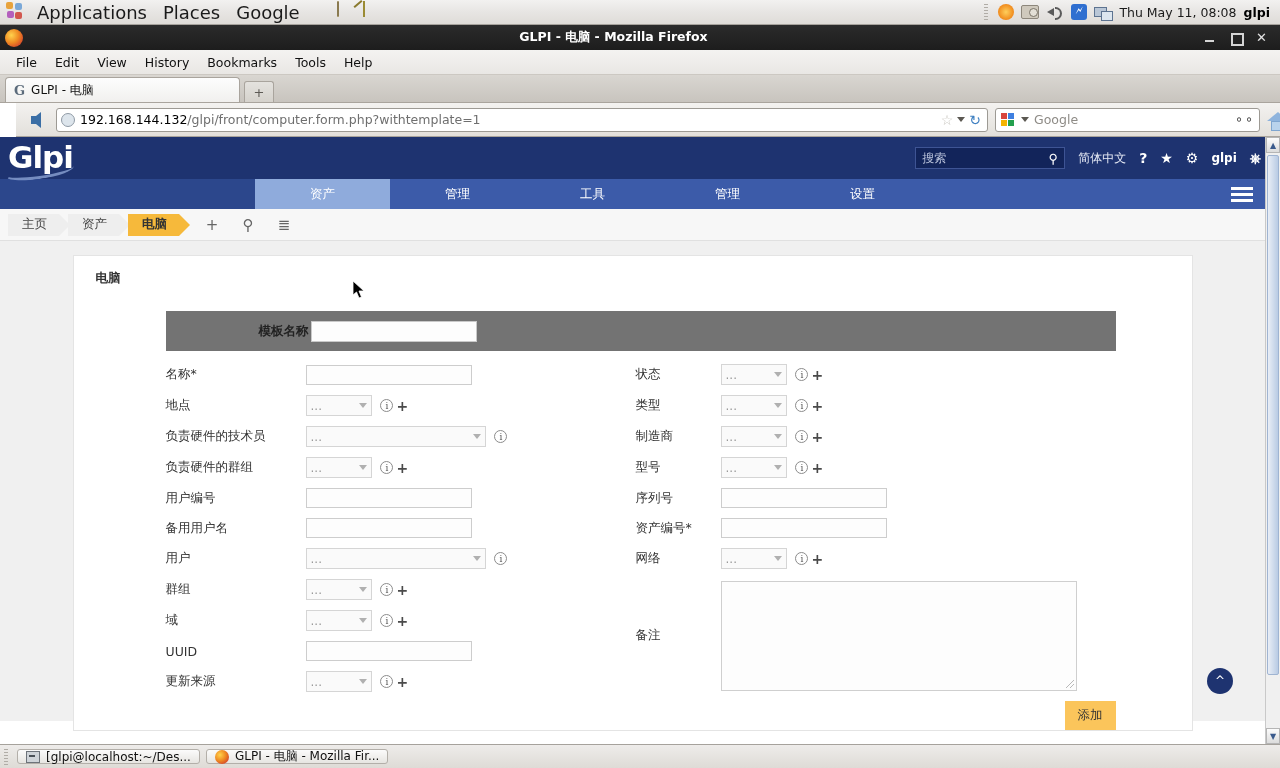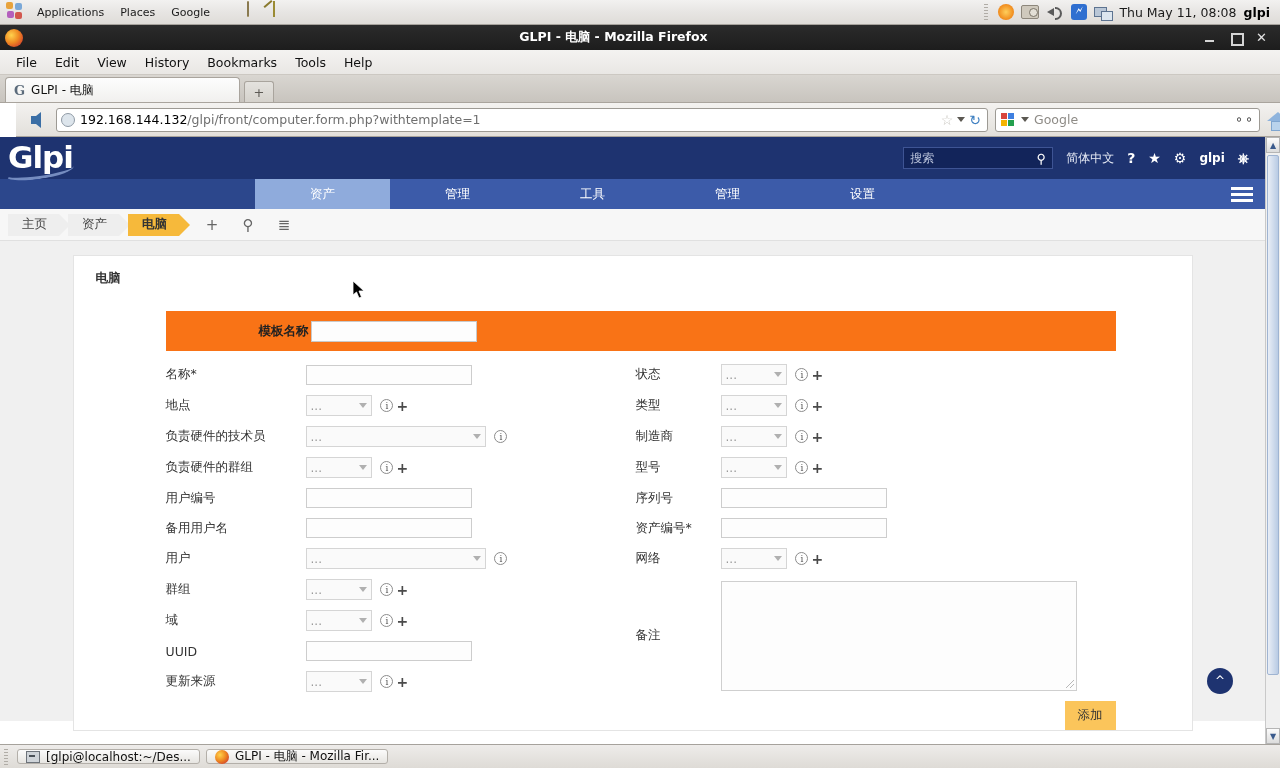--- a/index.html
+++ b/index.html
@@ -16,21 +16,21 @@
   
   .gnome-panel {
     position: absolute; top: 0; left: 0; width: 1280px; height: 25px;
     background: linear-gradient(to bottom, #f2f1f0 0%, #e7e5e3 50%, #dfdcd8 100%);
     border-bottom: 1px solid #a6a29c;
     display: flex; align-items: center;
   }
   .gnome-left { display: flex; align-items: center; gap: 2px; padding-left: 4px; }
   .gp-menu {
     font-family: "DejaVu Sans", sans-serif;
-    font-size: 11px; color: #1a1a1a; padding: 3px 7px; border-radius: 2px;
+    font-size: 18px; color: #1a1a1a; padding: 3px 7px; border-radius: 2px;
     white-space: nowrap;
   }
   .gp-icon { width: 20px; height: 20px; display: inline-block; position: relative; margin: 0 2px; }
   .gnome-right { margin-left: auto; display: flex; align-items: center; gap: 7px; padding-right: 8px; }
   .gp-clock { font-size: 12.5px; color: #1a1a1a; white-space: nowrap; }
   .gp-user { font-size: 12.5px; color: #000; font-weight: bold; padding-right: 2px; }
   .gp-handle { width: 4px; height: 16px; background:
      repeating-linear-gradient(to bottom, #b0aca6 0 1px, transparent 1px 3px); margin-right: 3px; }
 
   
@@ -155,21 +155,21 @@
   .glpi-logo { width:115px; padding-left:10px; position:relative; height:42px; }
   .glpi-logo-text {
     position:absolute; left:8px; top:2px; font-family:"DejaVu Sans", sans-serif;
     font-size:31px; font-weight:bold; color:#ffffff; letter-spacing:-1px;
   }
   .glpi-logo-swoosh {
     position:absolute; left:4px; top:26px; width:70px; height:16px;
     border-radius:50%; border-bottom:3px solid #7f96c9; border-left:2px solid transparent;
     transform: rotate(-8deg); opacity:.9;
   }
-  .hdr-right { margin-left:auto; display:flex; align-items:center; gap:13px; padding-right:16px; }
+  .hdr-right { margin-left:auto; display:flex; align-items:center; gap:13px; padding-right:4px; }
   .hdr-search {
     width:150px; height:22px; background:#12245a; border:1px solid #3e5494;
     display:flex; align-items:center; padding:0 6px;
   }
   .hdr-search .ph { color:#b9c2da; font-size:12px; }
   .hdr-search .mag { margin-left:auto; color:#fff; font-size:13px; }
   .hdr-lnk { color:#e8ecf6; font-size:12px; }
   .hdr-ico { color:#ffffff; font-size:14px; font-weight:bold; }
   .hdr-user { color:#ffffff; font-size:12px; font-weight:bold; }
 
@@ -195,21 +195,21 @@
   .crumb.active { background:#f6b93b; color:#333; font-weight:bold; }
   .crumb.active:after { border-left-color:#f6b93b; }
   .crumb-ico { margin-left:12px; color:#666; font-size:15px; width:24px; text-align:center; }
 
   .content-area { background:#f0f0f0; height:480px; padding-top:14px; }
   .panel { width:1120px; margin:0 auto; background:#ffffff; border:1px solid #e4e4e4;
      min-height:460px; padding:14px 0 0 0; }
   .panel-title { font-size:12.5px; color:#333; font-weight:bold; padding-left:22px; margin-bottom:24px; }
 
   .form-wrap { width:950px; margin-left:92px; }
-  .tpl-row { background:#f97316; height:40px; display:flex; align-items:center; }
+  .tpl-row { background:#737373; height:40px; display:flex; align-items:center; }
   .tpl-label { width:145px; text-align:right; padding-right:2px; font-weight:bold; font-size:12.5px; color:#222; }
   .tpl-input { width:166px; height:21px; border:1px solid #c9c9c9; background:#fdfdfd; }
 
   table.form { border-collapse:collapse; width:950px; margin-top:8px; }
   table.form td { padding:5px 0; vertical-align:middle; font-size:12.5px; color:#333; }
   td.lbl { width:140px; padding-left:8px; }
   td.fld { width:330px; }
   td.lbl2 { width:85px; }
   .txt { height:20px; border:1px solid #cdcdcd; background:#fdfdfd; }
   .txt.w166 { width:166px; }

